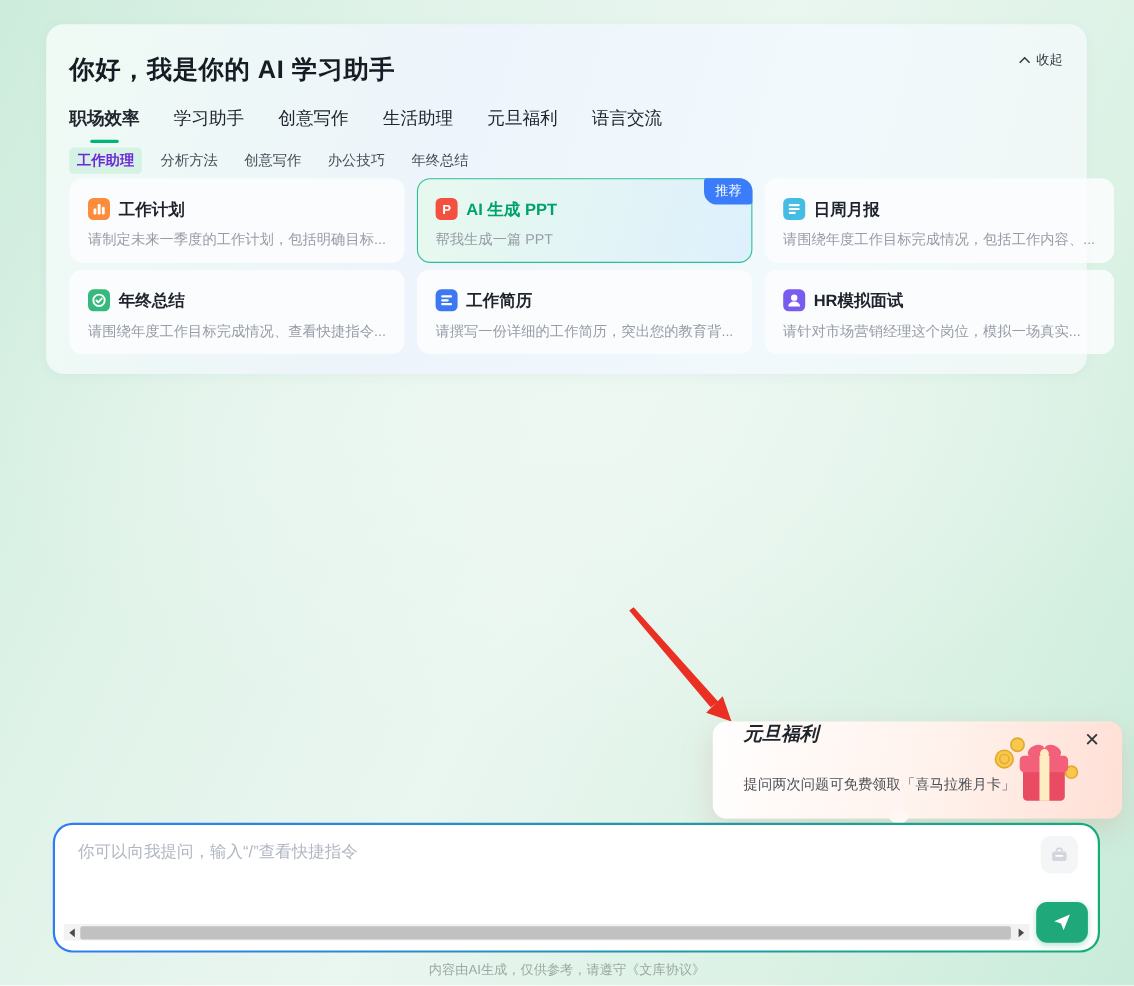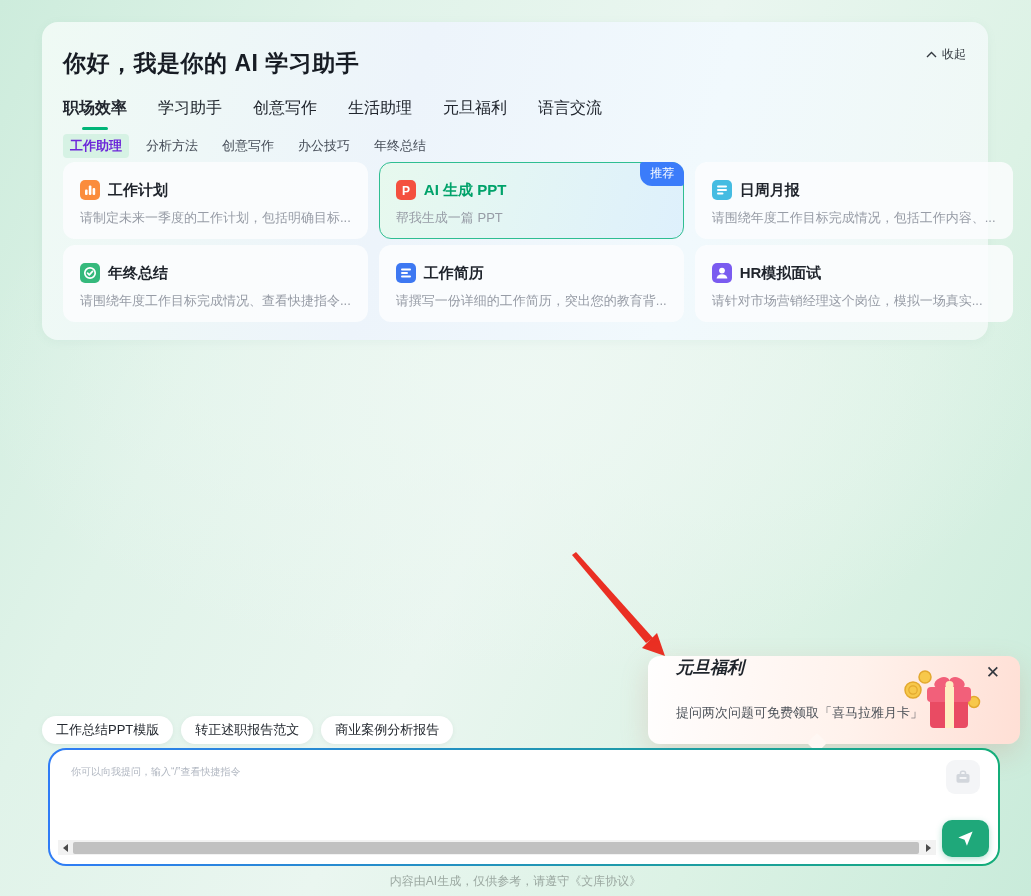--- a/index.html
+++ b/index.html
@@ -67,21 +67,21 @@
   .popup-gift{ position:absolute; right:38px; top:8px; }
   .red-arrow{ position:absolute; left:566px; top:545px; pointer-events:none; }
   
   .input-wrap{
     position:absolute; left:48px; top:748px; width:952px; height:118px; border-radius:18px;
     background:linear-gradient(90deg,#2f7cf6 0%,#14ad79 100%); padding:2px;
   }
   .input-inner{ position:relative; width:100%; height:100%; background:#fff; border-radius:16px; }
   .input-inner textarea{
     position:absolute; left:21px; top:15px; width:860px; height:58px; border:none; outline:none;
-    resize:none; font-size:10px; color:#2a2f36; background:transparent; font-family:"Liberation Sans",sans-serif;
+    resize:none; font-size:15px; color:#2a2f36; background:transparent; font-family:"Liberation Sans",sans-serif;
   }
   .input-inner textarea::placeholder{ color:#b1b7c1; }
   .tool-btn{
     position:absolute; right:18px; top:10px; width:34px; height:34px; border-radius:9px;
     background:#f4f5f7; display:flex; align-items:center; justify-content:center; cursor:pointer;
   }
   .hscroll{
     position:absolute; left:8px; right:62px; bottom:9px; height:15px; background:#f2f2f2; cursor:pointer;
   }
   .hs-arrow{ position:absolute; top:0; width:15px; height:15px; display:flex; align-items:center; justify-content:center; }
@@ -230,25 +230,20 @@
       <circle cx="74" cy="38" r="5.5" fill="#f7c84b" stroke="#e3a92f" stroke-width="1.5"></circle>
       <ellipse cx="42" cy="19" rx="8" ry="5.5" fill="#f2607a" transform="rotate(-22 42 19)"></ellipse>
       <ellipse cx="57" cy="19" rx="8" ry="5.5" fill="#f2607a" transform="rotate(22 57 19)"></ellipse>
       <rect x="30" y="34" width="38" height="30" rx="4" fill="#e94b63"></rect>
       <rect x="27" y="23" width="44" height="15" rx="4" fill="#f2607a"></rect>
       <rect x="45" y="23" width="9" height="41" fill="#ffedc2"></rect>
       <circle cx="49.5" cy="21" r="4" fill="#ffedc2"></circle>
     </svg>
   </div>
 
-  <div class="chips">
-    <div class="chip">工作总结PPT模版</div>
-    <div class="chip">转正述职报告范文</div>
-    <div class="chip">商业案例分析报告</div>
-  </div>
 
   <div class="input-wrap">
     <div class="input-inner">
       <textarea placeholder="你可以向我提问，输入“/”查看快捷指令" style=""></textarea>
       <div class="tool-btn">
         <svg width="18" height="18" viewBox="0 0 18 18">
           <path d="M6.5 6 V4.9 a1.7 1.7 0 0 1 1.7 -1.7 h1.6 a1.7 1.7 0 0 1 1.7 1.7 V6" fill="none" stroke="#d2d6dc" stroke-width="1.6"></path>
           <rect x="2.5" y="6" width="13" height="8.8" rx="1.8" fill="#d2d6dc"></rect>
           <rect x="5.3" y="9.2" width="7.4" height="1.6" rx="0.8" fill="#fff"></rect>
         </svg>

